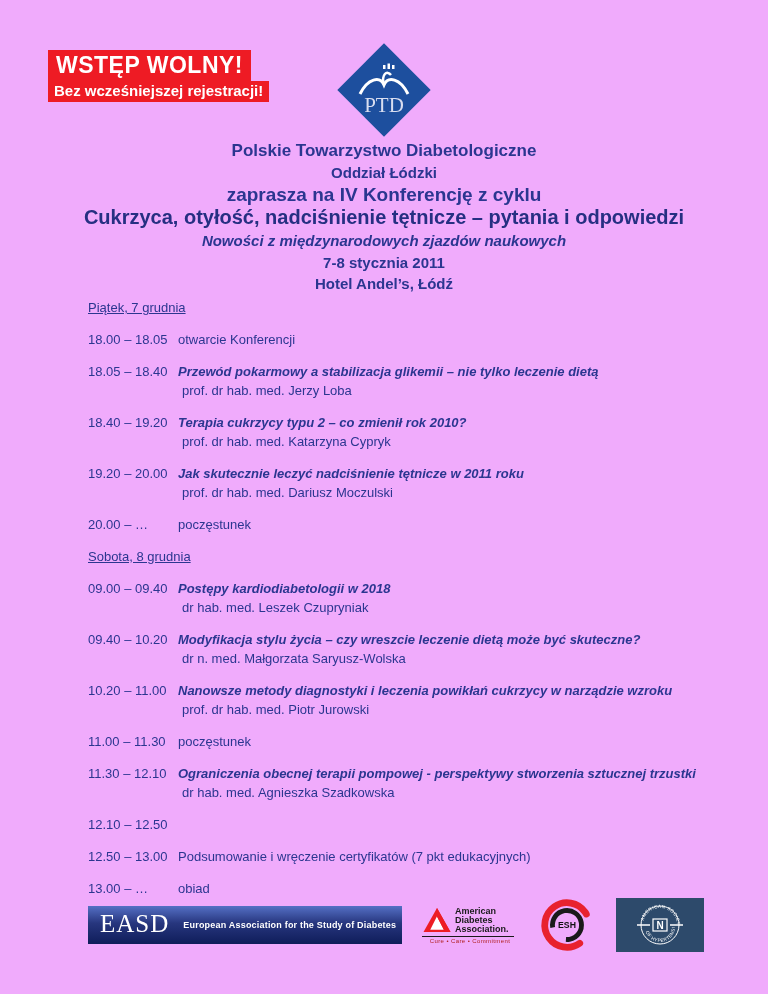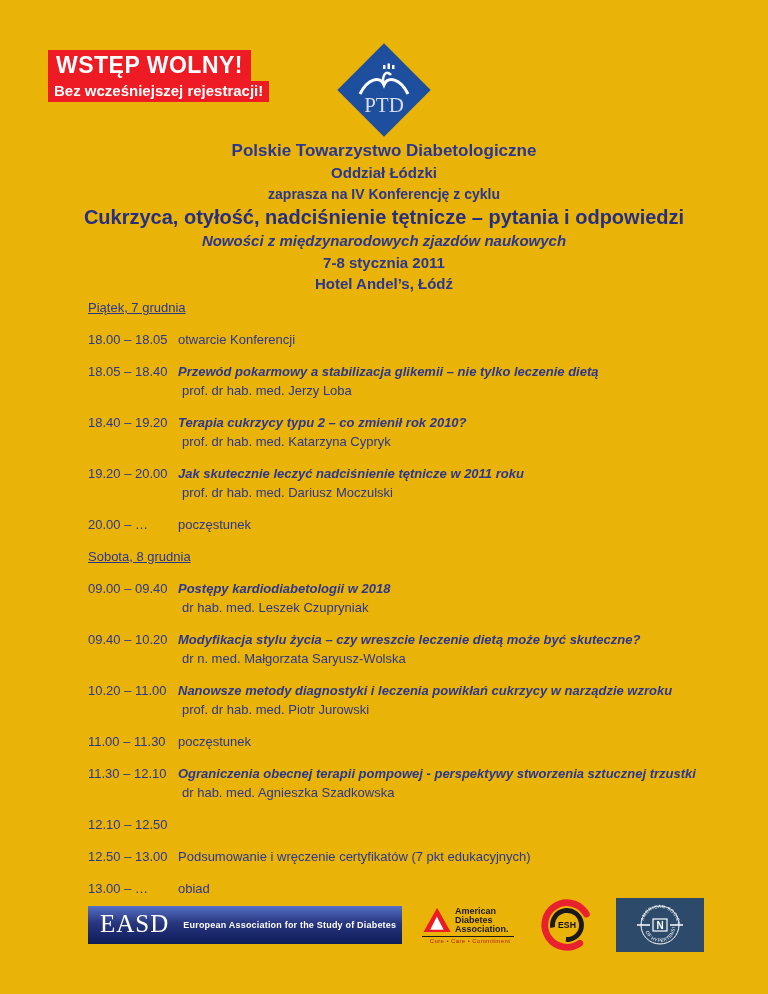--- a/index.html
+++ b/index.html
@@ -1,20 +1,20 @@
 <!DOCTYPE html>
 <html><head>
 <meta charset="utf-8">
 <style>
   * { margin: 0; padding: 0; box-sizing: border-box; }
   html, body { background: #ffffff; }
   .page {
     position: relative;
     width: 768px; height: 994px;
-    background: #eab308;
+    background: #f0abfc;
     overflow: hidden;
     font-family: "Liberation Sans", sans-serif;
     color: #2b3690;
   }
 
   
   .free-banner { position: absolute; left: 48px; top: 50px; line-height: 1; }
   .free-banner .l1 {
     display: inline-block; background: #ee1b24; color: #ffffff;
     font-size: 23px; font-weight: bold; padding: 4px 8px 5px 8px;
@@ -32,21 +32,21 @@
     position: absolute; left: 15px; top: 15px; width: 66px; height: 66px;
     background: #1d4f9e; transform: rotate(45deg);
   }
   .logo-overlay { position: absolute; left: 0; top: 0; width: 96px; height: 96px; }
 
   
   .page-inner { padding-top: 42px; }
   .hdr { text-align: center; margin-top: 2px; }
   .hdr .org    { font-size: 17px; font-weight: bold; line-height: 22px; }
   .hdr .branch { font-size: 15px; font-weight: bold; line-height: 22px; }
-  .hdr .invite { font-size: 14px; font-weight: bold; line-height: 21px; }
+  .hdr .invite { font-size: 19px; font-weight: bold; line-height: 21px; }
   .hdr .title  { font-size: 20px; font-weight: bold; line-height: 25px; color: #262f82; }
   .hdr .subtitle { font-size: 15px; font-weight: bold; font-style: italic; line-height: 22px; }
   .hdr .date   { font-size: 15px; font-weight: bold; line-height: 21px; }
   .hdr .venue  { font-size: 15px; font-weight: bold; line-height: 21px; }
 
   
   .sched { margin: 4px 60px 0 88px; font-size: 13px; line-height: 19px; }
   .day-heading { text-decoration: underline; margin-bottom: 13px; }
   .item { display: flex; margin-bottom: 13px; }
   .item .time { width: 90px; flex: 0 0 90px; }

